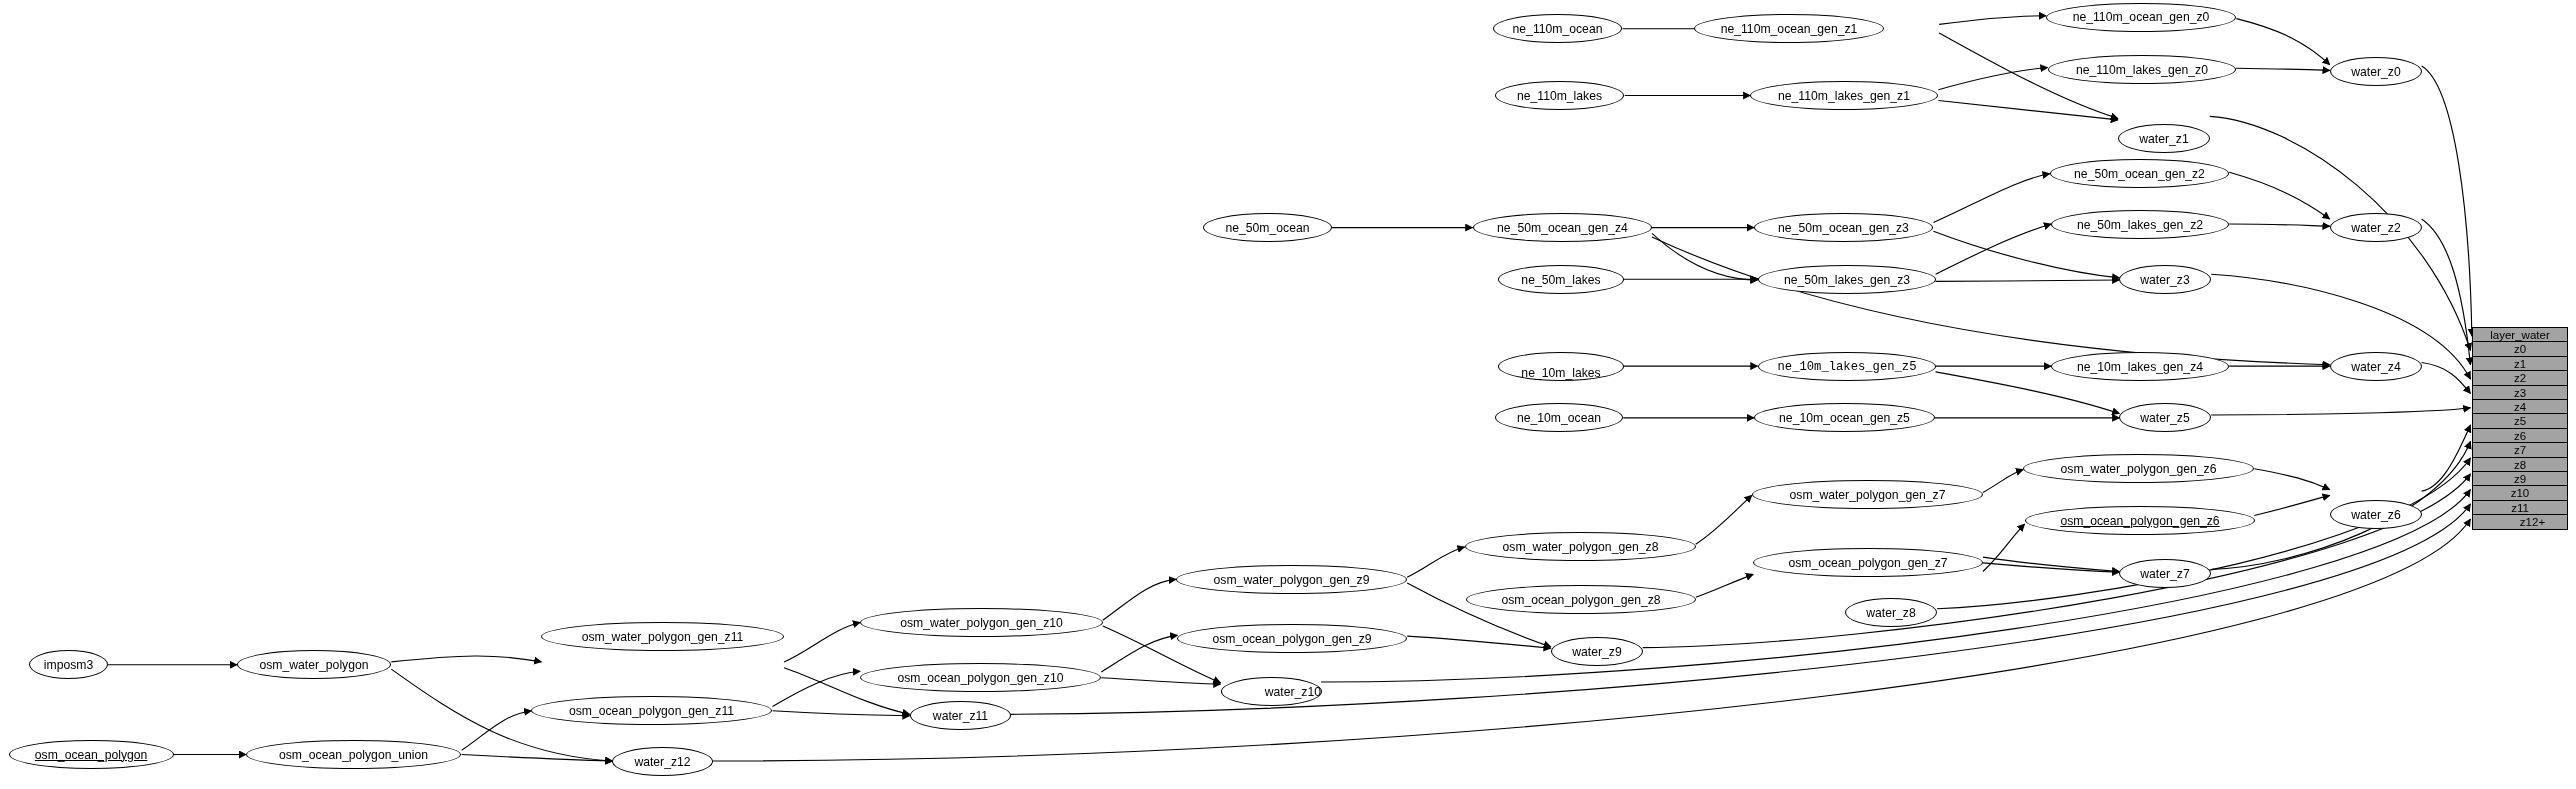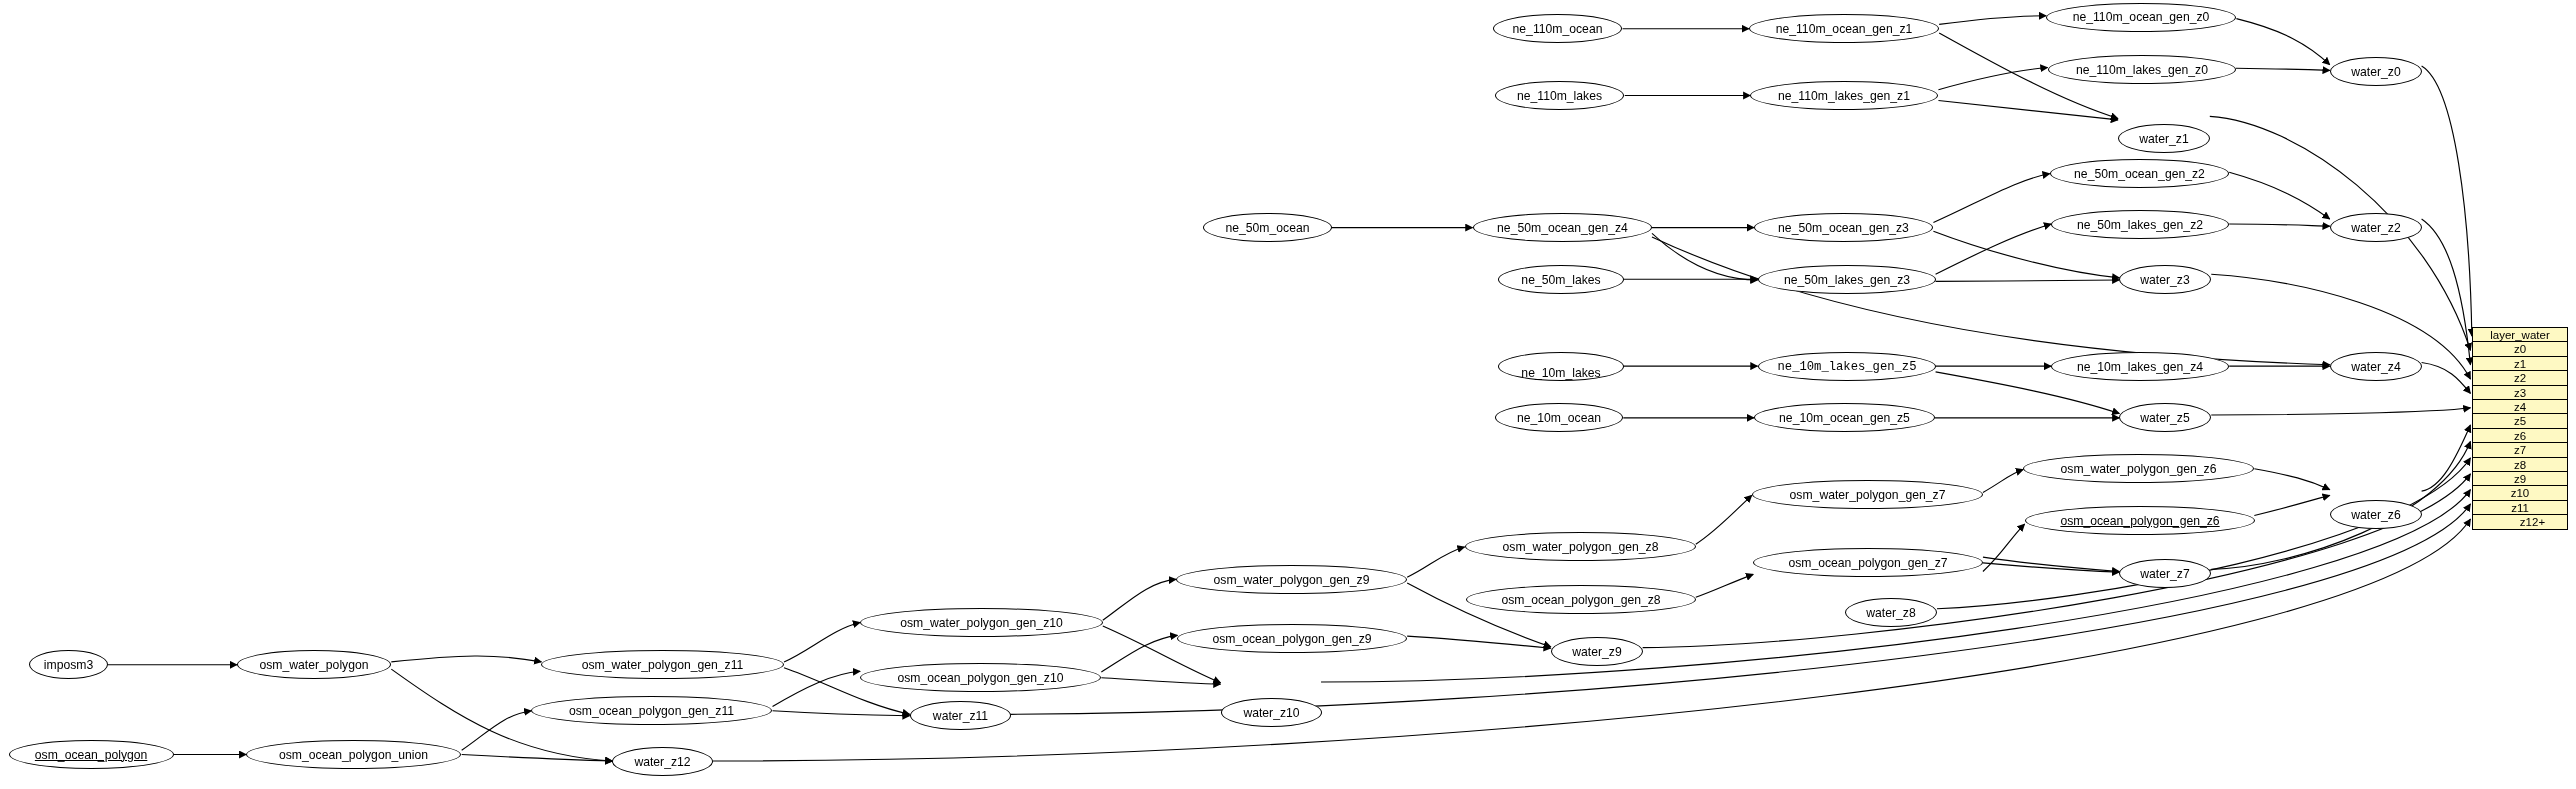--- a/index.html
+++ b/index.html
@@ -34,21 +34,21 @@
     background: #ffffff;
     color: #000000;
     font-size: 12.2px;
     white-space: nowrap;
     z-index: 2;
   }
   .table-node {
     position: absolute;
     box-sizing: border-box;
     border: 0.7px solid #000000;
-    background: #fef9c3;
+    background: #a3a3a3;
     z-index: 3;
   }
   .table-node .cell {
     box-sizing: border-box;
     border-bottom: 0.7px solid #000000;
     text-align: center;
     font-size: 11.5px;
     color: #000000;
     line-height: 14.4px;
     height: 14.4px;
@@ -150,21 +150,21 @@
   <div class="node" style="left:8.6px;top:740px;width:165px;height:29px;text-decoration:underline;">
       <span>osm_ocean_polygon</span>
     </div>
   <div class="node" style="left:246px;top:740px;width:215px;height:29px;">
       <span>osm_ocean_polygon_union</span>
     </div>
 
   <div class="node" style="left:1493px;top:14.4px;width:129px;height:29px;">
       <span>ne_110m_ocean</span>
     </div>
-  <div class="node" style="left:1749px;top:14.4px;width:190px;height:29px;text-align:center;">
+  <div class="node" style="left:1694px;top:14.4px;width:190px;height:29px;text-align:center;">
       <span>ne_110m_ocean_gen_z1</span>
     </div>
   <div class="node" style="left:2046px;top:2.9px;width:190px;height:29px;">
       <span>ne_110m_ocean_gen_z0</span>
     </div>
   <div class="node" style="left:1495px;top:81px;width:129px;height:29px;">
       <span>ne_110m_lakes</span>
     </div>
   <div class="node" style="left:1750px;top:81px;width:188px;height:29px;">
       <span>ne_110m_lakes_gen_z1</span>
@@ -265,27 +265,27 @@
   <div class="node" style="left:860px;top:608px;width:243px;height:29px;">
       <span>osm_water_polygon_gen_z10</span>
     </div>
   <div class="node" style="left:1177px;top:624px;width:230px;height:29px;">
       <span>osm_ocean_polygon_gen_z9</span>
     </div>
   <div class="node" style="left:1551px;top:637px;width:92px;height:29px;">
       <span>water_z9</span>
     </div>
 
-  <div class="node" style="left:541px;top:650px;width:243px;height:29px;justify-content:center;">
+  <div class="node" style="left:541px;top:622px;width:243px;height:29px;justify-content:center;">
       <span>osm_water_polygon_gen_z11</span>
     </div>
   <div class="node" style="left:860px;top:663px;width:241px;height:29px;">
       <span>osm_ocean_polygon_gen_z10</span>
     </div>
-  <div class="node" style="left:1221px;top:698px;width:101px;height:29px;">
+  <div class="node" style="left:1221px;top:677px;width:101px;height:29px;justify-content:flex-end;">
       <span>water_z10</span>
     </div>
 
   <div class="node" style="left:531px;top:696px;width:241px;height:29px;">
       <span>osm_ocean_polygon_gen_z11</span>
     </div>
   <div class="node" style="left:910px;top:701px;width:101px;height:29px;">
       <span>water_z11</span>
     </div>
   <div class="node" style="left:612px;top:747px;width:101px;height:29px;">

